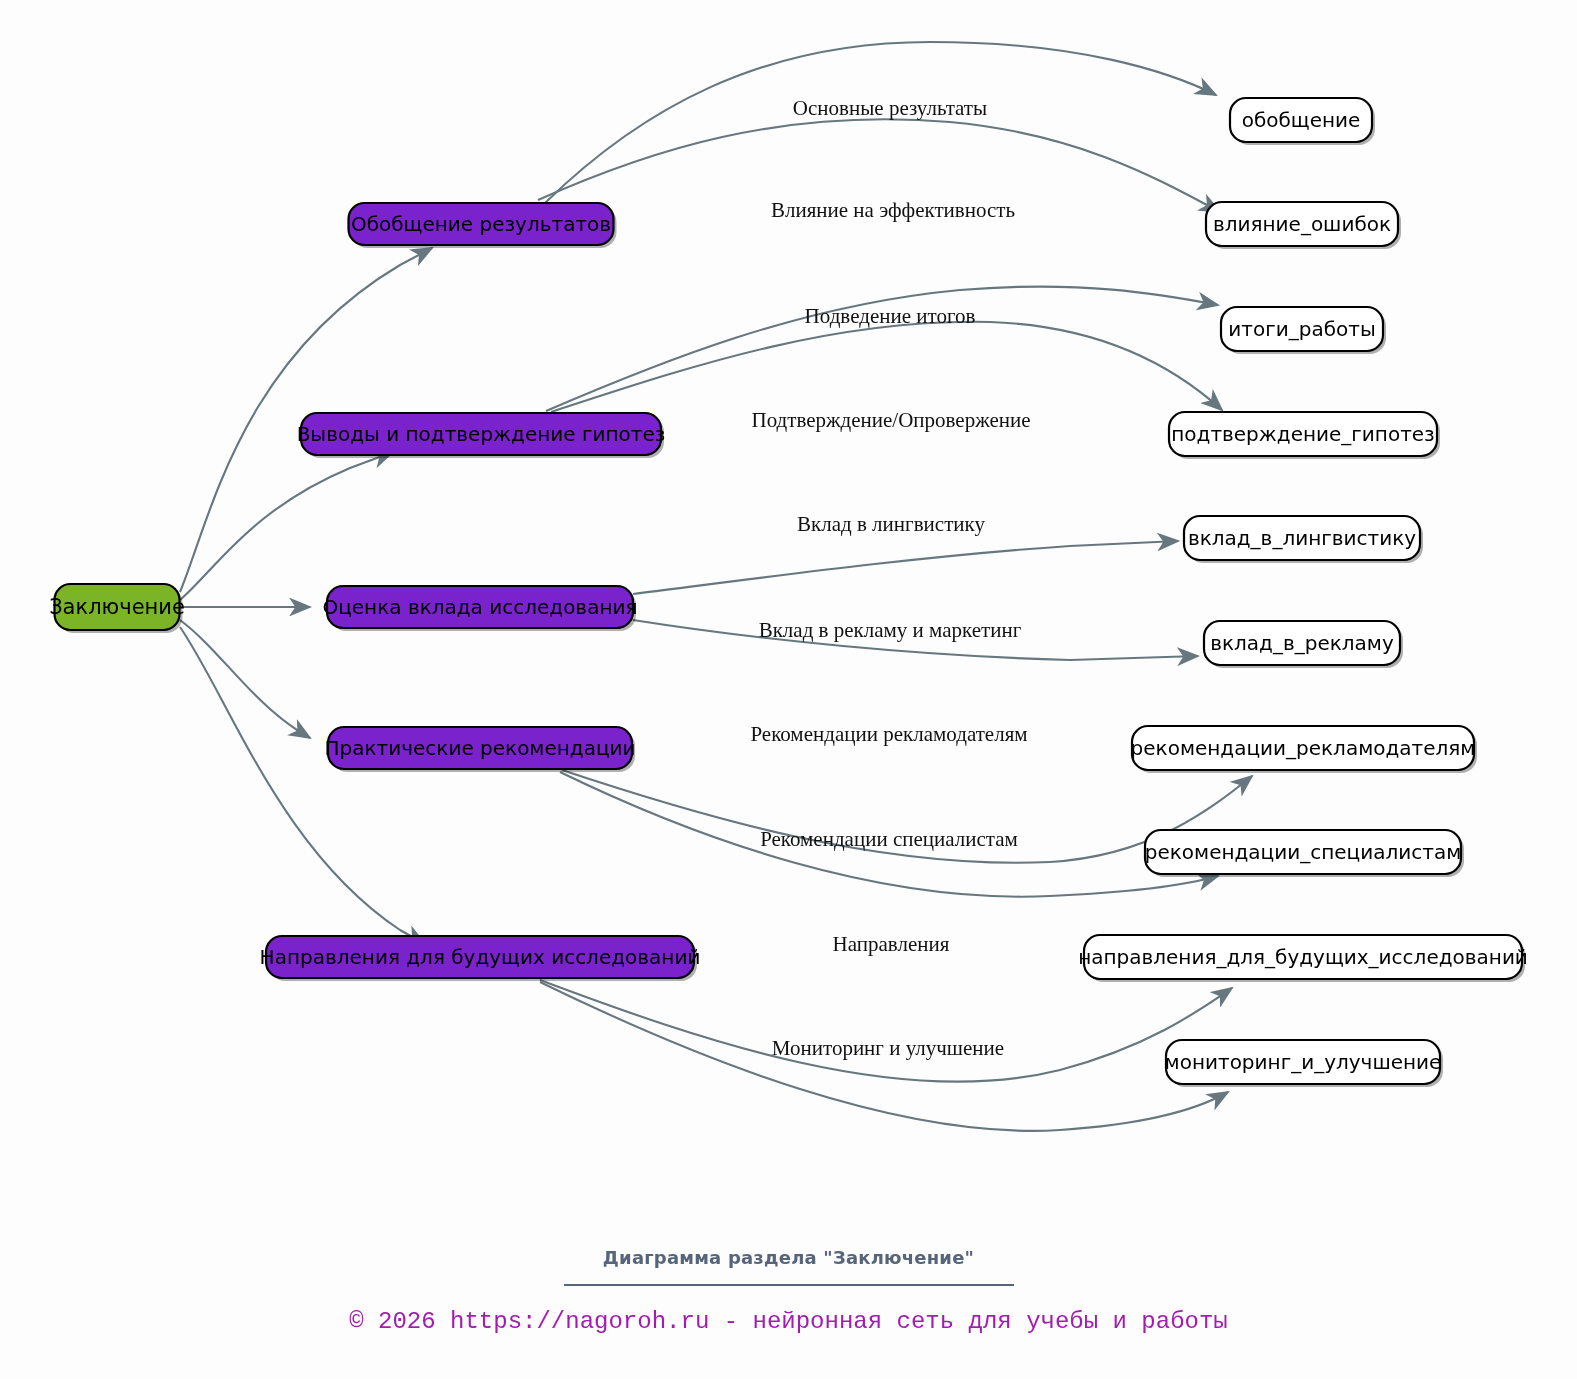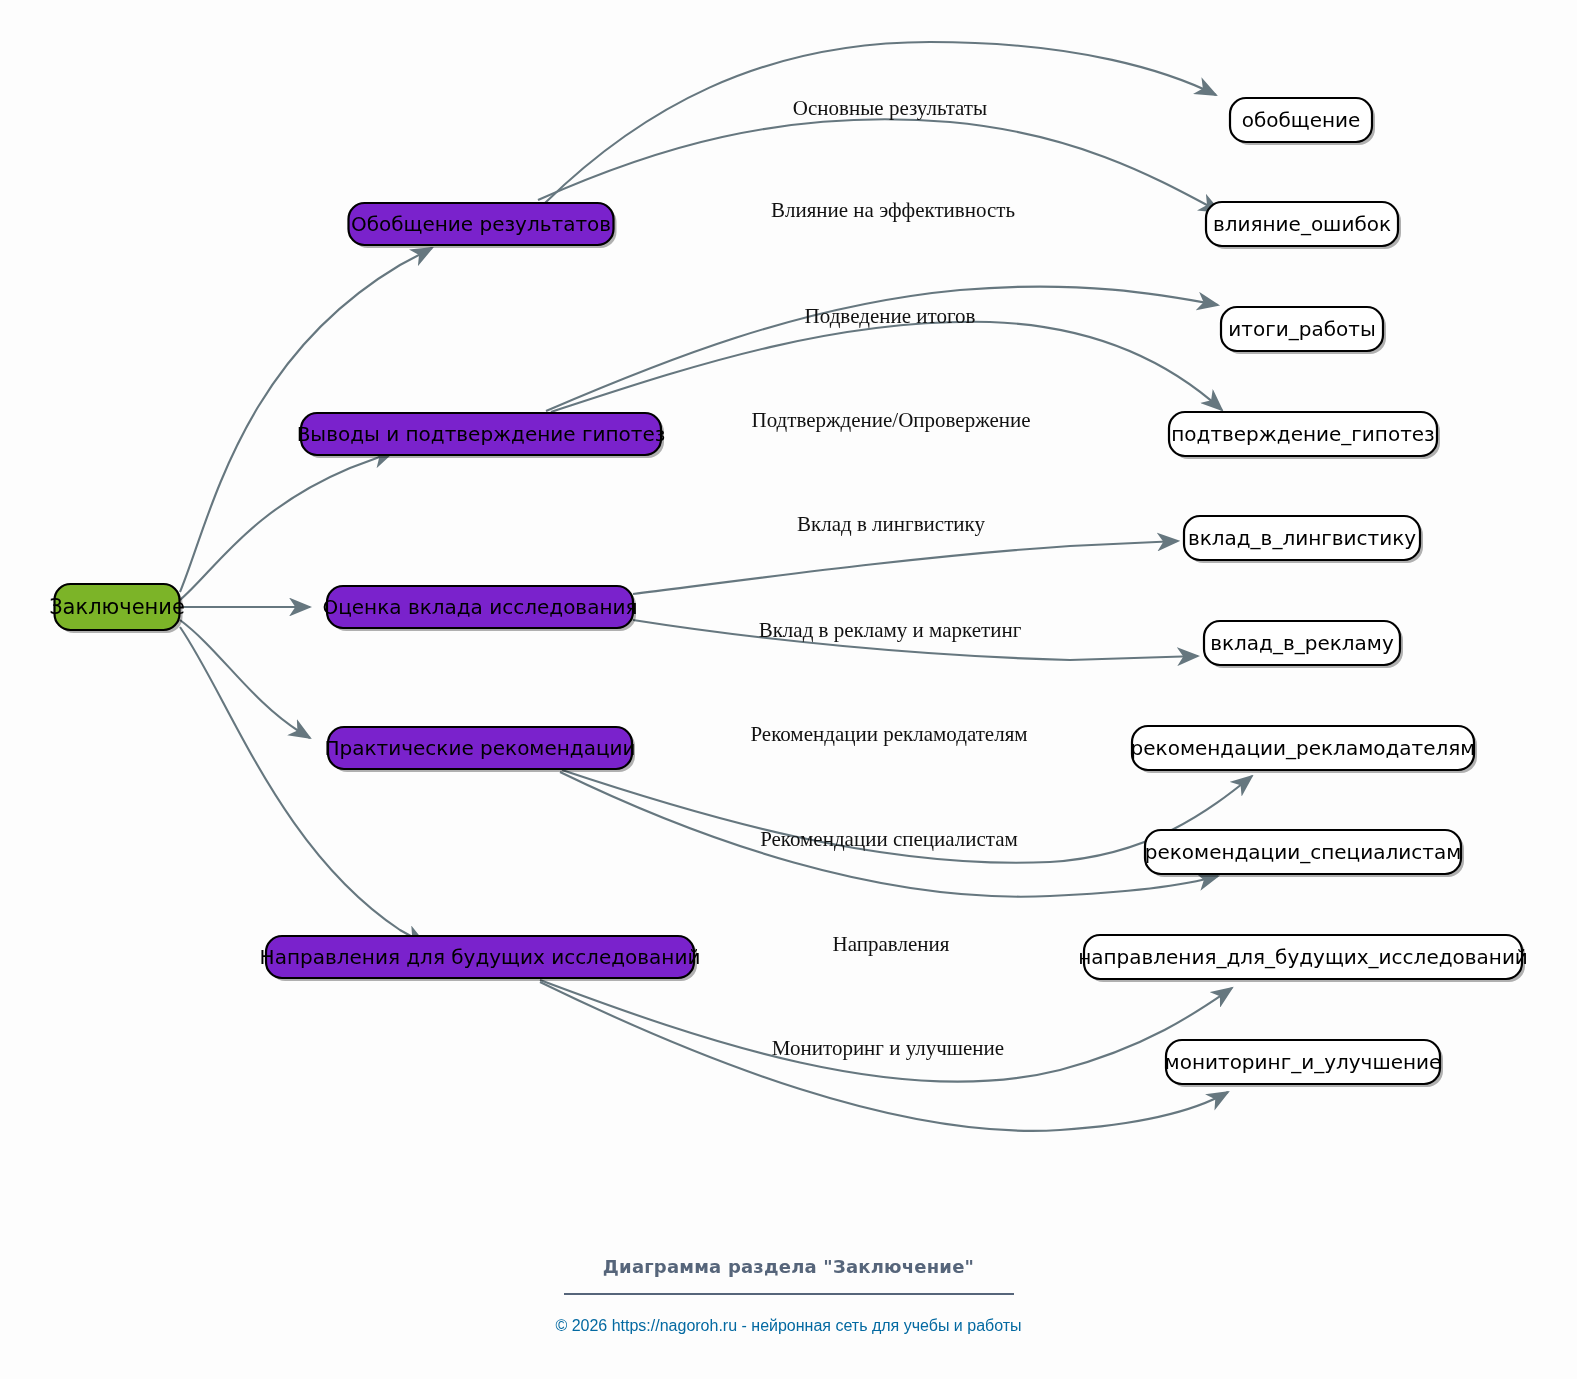--- a/index.html
+++ b/index.html
@@ -81,23 +81,23 @@
     color: #56657a;
     letter-spacing: 0.2px;
   }
   .footer-rule {
     width: 450px;
     height: 0;
     border-top: 2px solid #56657a;
     margin: 16px auto 22px auto;
   }
   .footer-copy {
-    font-family: Liberation Sans, sans-serif;
-    font-size: 16px;
-    color: #0369a1;
+    font-family: Liberation Mono, monospace;
+    font-size: 24px;
+    color: #a21caf;
   }
 </style>
 </head>
 <body>
 
 <div id="page">
 
   <svg id="diagram-svg" viewBox="0 0 1577 1379">
     <defs>
       <marker id="arrowhead" markerWidth="11" markerHeight="9" refX="10" refY="4.5" orient="auto" markerUnits="strokeWidth">

